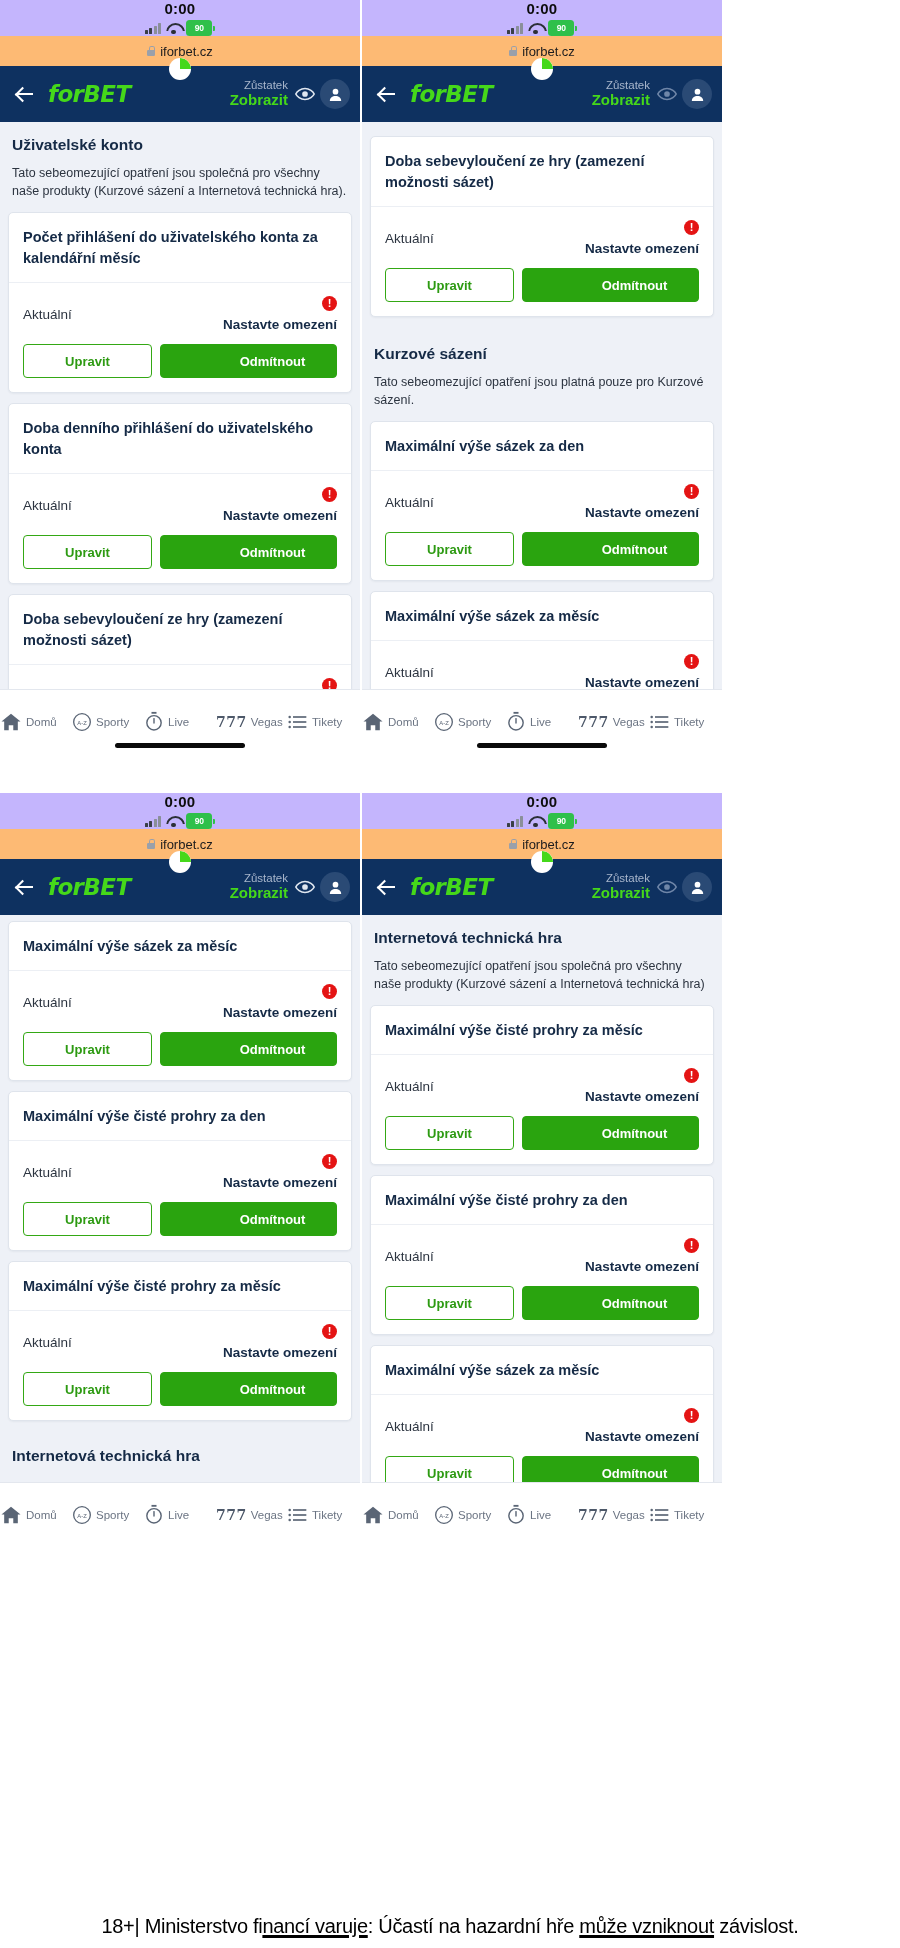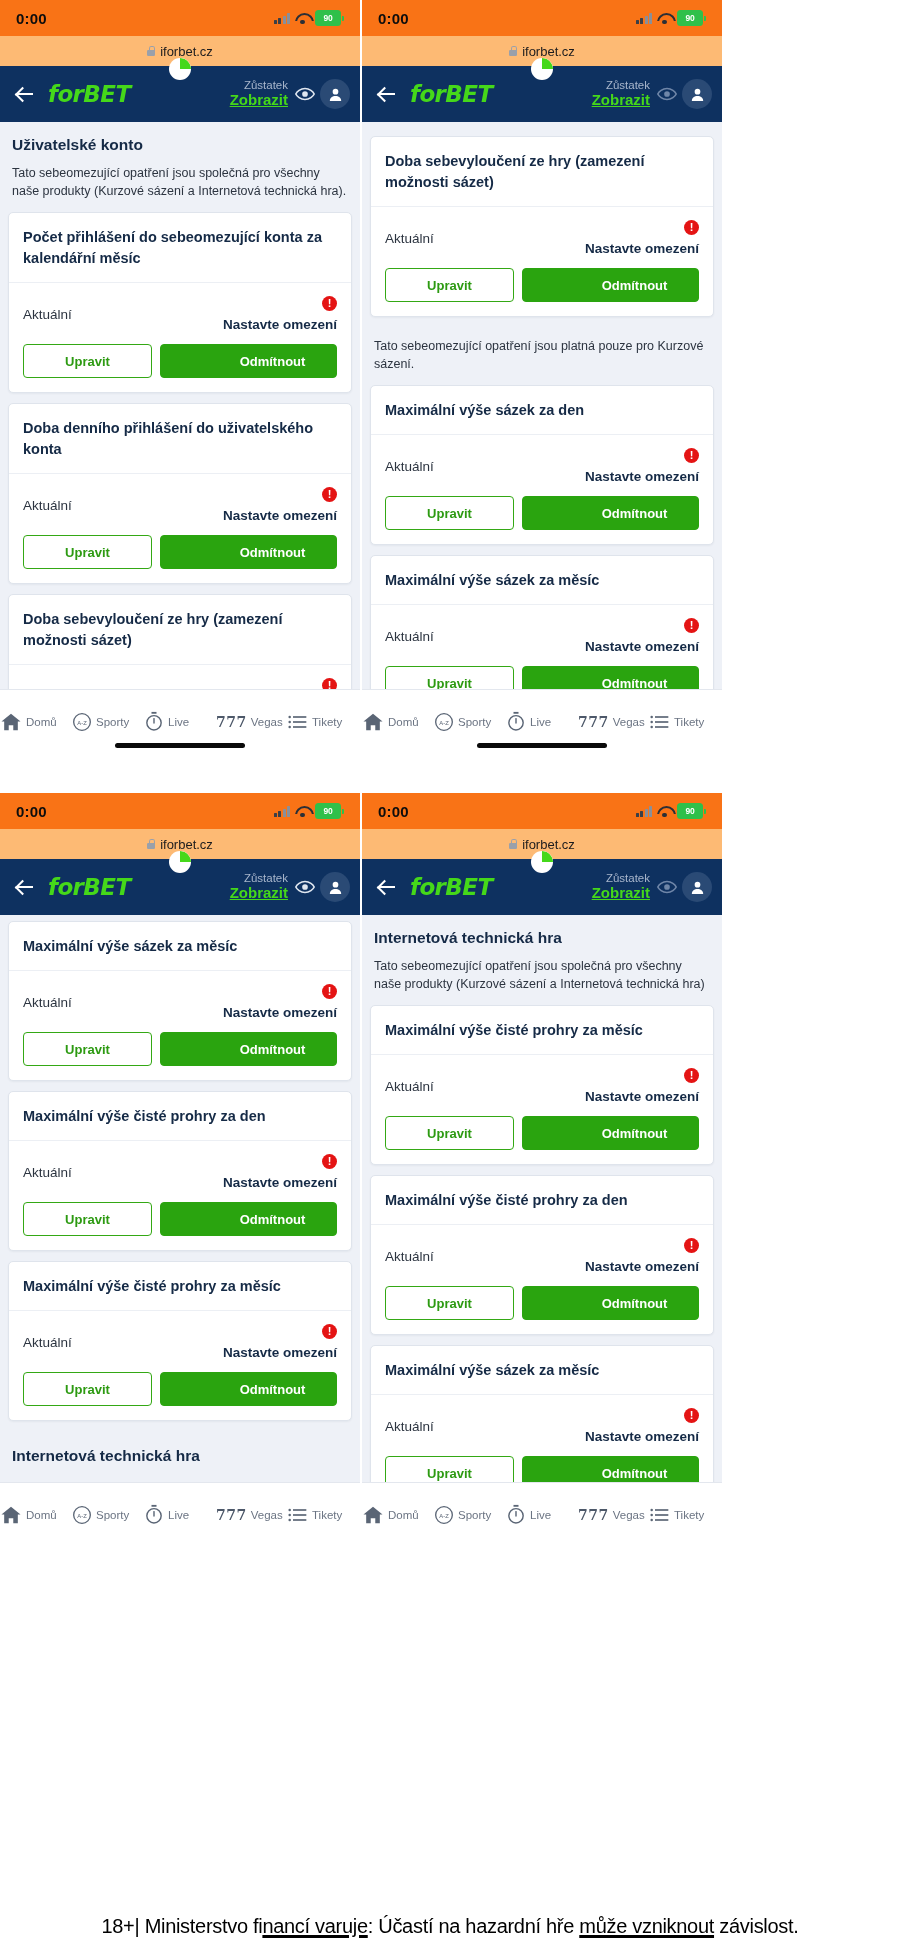--- a/index.html
+++ b/index.html
@@ -18,22 +18,22 @@
   .phone { position:relative; width:360px; height:787px; overflow:hidden; background:#fff; }
   .phone.p2, .phone.p4 { margin-left:0; }
 
   
   .grid > .phone:nth-child(1) { transform:translate(0px,0px); }
   .grid > .phone:nth-child(2) { transform:translate(2px,0px); }
   .grid > .phone:nth-child(3) { transform:translate(0px,6px); }
   .grid > .phone:nth-child(4) { transform:translate(2px,6px); }
 
   
-  .statusbar { height:36px; background:#f97316; display:flex; align-items:center;
-               justify-content:space-between; padding:0 16px; }
+  .statusbar { height:36px; background:#c4b5fd; display:flex; align-items:center;
+               justify-content:space-between; padding:0 16px;flex-direction:column; }
   .sb-time { font-size:15px; font-weight:700; color:#0d0d0d; letter-spacing:.2px; }
   .sb-right { display:flex; align-items:center; gap:5px; }
   .bars { display:flex; align-items:flex-end; gap:1.5px; height:11px; }
   .bars i { display:block; width:3px; background:#8a8f99; border-radius:.5px; }
   .bars i:nth-child(1){height:4px;background:#3a3f47;}
   .bars i:nth-child(2){height:6px;background:#3a3f47;}
   .bars i:nth-child(3){height:8px;}
   .bars i:nth-child(4){height:11px;}
   .wifi { position:relative; width:15px; height:11px; }
   .wifi::before{content:"";position:absolute;left:0;top:0;width:15px;height:15px;
@@ -60,21 +60,21 @@
   .appbar { position:relative; height:56px; background:#0e3160; display:flex;
             align-items:center; padding:0 10px; }
   .back { width:30px; height:30px; position:relative; flex:none; cursor:pointer; }
   .back::before{content:"";position:absolute;left:7px;top:13.5px;width:16px;height:2px;background:#fff;}
   .back::after{content:"";position:absolute;left:7px;top:9.5px;width:9px;height:9px;
     border-left:2px solid #fff;border-bottom:2px solid #fff;transform:rotate(45deg);}
   .logo { font-family:"DejaVu Sans", sans-serif; font-size:23px; font-weight:800;
           font-style:italic; color:#45d81a; letter-spacing:-.6px; margin-left:8px; }
   .bal { margin-left:auto; text-align:right; line-height:1.12; padding-right:6px; }
   .bal-l { font-size:11.5px; color:#a8b6cc; }
-  .bal-v { font-size:15px; font-weight:700; color:#45d81a;text-decoration:underline; }
+  .bal-v { font-size:15px; font-weight:700; color:#45d81a; }
   .eye { width:22px; height:22px; position:relative; flex:none; margin-right:4px; cursor:pointer; }
   .eye svg { display:block; }
   .avatar { width:30px; height:30px; border-radius:50%; background:#2a4a75;
             display:flex; align-items:center; justify-content:center; flex:none; cursor:pointer; }
   .notch { position:absolute; left:50%; transform:translateX(-50%); top:-8px;
            width:22px; height:22px; border-radius:50%; background:#fff; overflow:hidden; }
   .notch i { position:absolute; right:0; top:0; width:11px; height:11px; background:#45d81a;
              border-radius:0 11px 0 0; }
 
   
@@ -172,21 +172,21 @@
               <path d="M4 21c0-4.4 3.6-7 8-7s8 2.6 8 7z" fill="#fff"></path>
             </svg>
         </div>
       </div>
       <div class="body">
         <div class="scroll pad" style="top:0;">
           <div class="sec-title">Uživatelské konto</div>
           <div class="sec-desc">Tato sebeomezující opatření jsou společná pro všechny naše produkty (Kurzové sázení a Internetová technická hra).</div>
 
           <div class="card">
-            <div class="card-head">Počet přihlášení do sebeomezující konta za kalendářní měsíc</div>
+            <div class="card-head">Počet přihlášení do uživatelského konta za kalendářní měsíc</div>
             <div class="card-row">
               <div class="lbl">Aktuální</div>
               <div class="val">
                 <span class="warn"></span>
                 <span>Nastavte omezení</span>
               </div>
             </div>
             <div class="card-acts">
               <div class="btn btn-out">Upravit</div>
               <div class="btn btn-fill">Odmítnout</div>
@@ -334,20 +334,21 @@
                 <span class="warn"></span>
                 <span>Nastavte omezení</span>
               </div>
             </div>
             <div class="card-acts">
               <div class="btn btn-out">Upravit</div>
               <div class="btn btn-fill">Odmítnout</div>
             </div>
           </div>
 
+          <div class="sec-title" style="padding-top:18px;">Kurzové sázení</div>
           <div class="sec-desc">Tato sebeomezující opatření jsou platná pouze pro Kurzové sázení.</div>
 
           <div class="card">
             <div class="card-head">Maximální výše sázek za den</div>
             <div class="card-row">
               <div class="lbl">Aktuální</div>
               <div class="val">
                 <span class="warn"></span>
                 <span>Nastavte omezení</span>
               </div>

